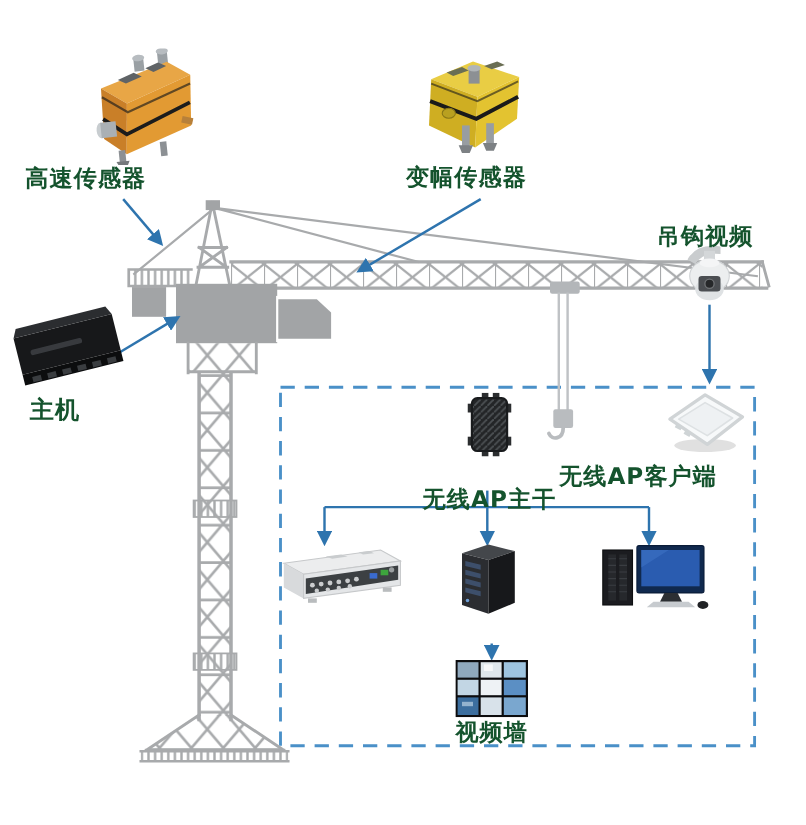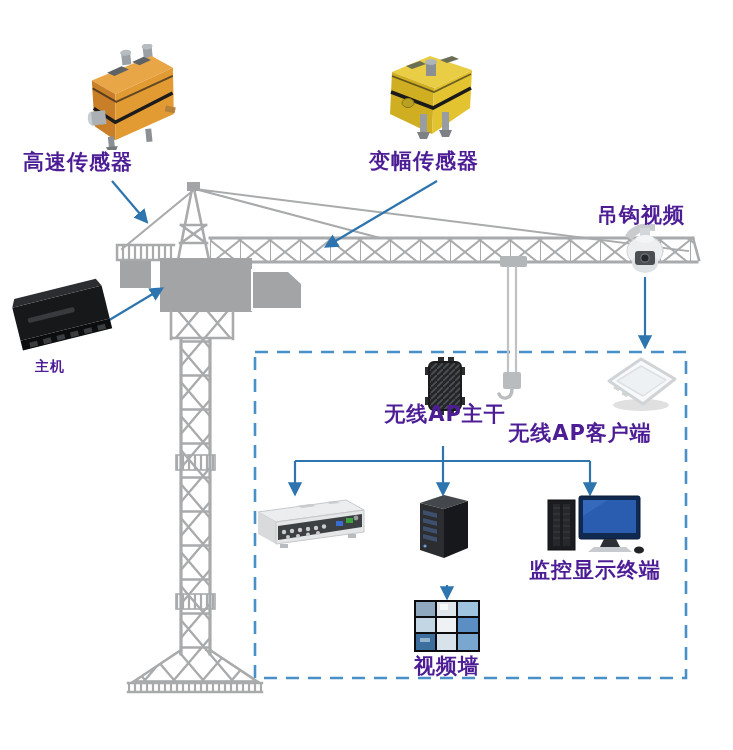--- a/index.html
+++ b/index.html
@@ -2,22 +2,22 @@
 <html><head>
 <meta charset="utf-8">
 <style>
   html,body{margin:0;padding:0;background:#ffffff;}
   #canvas{position:relative;width:733px;height:750px;background:#ffffff;overflow:hidden;
           font-family:"DejaVu Sans","Liberation Sans",sans-serif;}
   svg{display:block;}
   .layer{position:absolute;left:0;top:0;pointer-events:none;}
   .device{position:absolute;}
   .label{position:absolute;transform:translateX(-50%);font-weight:700;font-size:21px;
-         color:#4c1d95;white-space:nowrap;letter-spacing:1px;}
-  .label.small{font-size:14px;text-align:right;}
+         color:#14532d;white-space:nowrap;letter-spacing:1px;}
+  .label.small{font-size:22px;text-align:right;}
 </style>
 </head>
 <body>
 
 <div id="canvas">
 
   <svg class="layer" width="733" height="750" viewBox="0 0 733 750">
     <defs>
       <pattern id="jibX" width="30" height="24" patternUnits="userSpaceOnUse">
         <path d="M0 0 L30 24 M0 24 L30 0 M0 0 L0 24" stroke="#a8aaac" stroke-width="2" fill="none"></path>
@@ -176,21 +176,21 @@
         <rect x="23" y="0" width="6" height="8" fill="#2b2d2f"></rect>
       <rect x="13" y="50" width="6" height="8" fill="#2b2d2f"></rect>
         <rect x="23" y="50" width="6" height="8" fill="#2b2d2f"></rect>
       <rect x="0" y="10" width="6" height="8" fill="#2b2d2f"></rect>
         <rect x="34" y="10" width="6" height="8" fill="#2b2d2f"></rect>
       <rect x="0" y="40" width="6" height="8" fill="#2b2d2f"></rect>
         <rect x="34" y="40" width="6" height="8" fill="#2b2d2f"></rect>
       <rect x="4" y="5" width="32" height="48" rx="5" fill="url(#apStripe)" stroke="#191b1d" stroke-width="2"></rect>
     </svg>
   </div>
-  <div class="label" style="left:445px;top:400px">无线AP主干</div>
+  <div class="label" style="left:445px;top:440px">无线AP主干</div>
 
   <div class="device" style="left:602px;top:356px">
     <svg width="78" height="58" viewBox="0 0 78 58">
       <ellipse cx="39" cy="49" rx="28" ry="6" fill="rgba(0,0,0,0.12)"></ellipse>
       <polygon points="39,3 73,23 41,48 7,25" fill="#f7f9fa" stroke="#d0d4d6" stroke-width="3" stroke-linejoin="round"></polygon>
       <polygon points="39,10 64,24 41,40 15,25" fill="#eef1f3" stroke="#dde1e3" stroke-width="1.5" stroke-linejoin="round"></polygon>
       <rect x="12" y="30" width="6" height="4" fill="#cfd4d6" transform="rotate(28 15 32)"></rect>
       <rect x="20" y="36" width="6" height="4" fill="#cfd4d6" transform="rotate(28 23 38)"></rect>
     </svg>
   </div>
@@ -246,21 +246,20 @@
       <rect x="17" y="10" width="7" height="42" fill="#26282c"></rect>
       <path d="M7 14 H14 M7 20 H14 M7 26 H14 M7 32 H14 M7 38 H14 M7 44 H14 M17 14 H24 M17 20 H24 M17 26 H24 M17 32 H24 M17 38 H24 M17 44 H24" stroke="#3a3d42" stroke-width="1"></path>
       <rect x="33" y="2" width="61" height="43" rx="2" fill="#10294e" stroke="#0a1c38"></rect>
       <rect x="37" y="6" width="53" height="33" fill="#2a5cb0"></rect>
       <polygon points="37,6 62,6 37,22" fill="#3d71c4" opacity="0.6"></polygon>
       <polygon points="58,45 70,45 74,53 54,53" fill="#2c2f33"></polygon>
       <polygon points="48,53 80,53 86,58 42,58" fill="#c7cbcf"></polygon>
       <ellipse cx="93" cy="56" rx="5" ry="3.6" fill="#202225"></ellipse>
     </svg>
   </div>
-  <div class="label" style="left:595px;top:556px">监控显示终端</div>
 
   <div class="device" style="left:414px;top:600px">
     <svg width="66" height="52" viewBox="0 0 66 52">
       <rect x="0" y="0" width="66" height="52" fill="#0c0c0e"></rect>
       <rect x="2" y="2" width="19" height="14" fill="#8fa8bd"></rect>
       <rect x="23" y="2" width="19" height="14" fill="#dfe7ec"></rect>
       <rect x="44" y="2" width="20" height="14" fill="#9ec4e0"></rect>
       <rect x="2" y="18" width="19" height="14" fill="#c2d6e4"></rect>
       <rect x="23" y="18" width="19" height="14" fill="#eef2f5"></rect>
       <rect x="44" y="18" width="20" height="14" fill="#5b8fc4"></rect>

